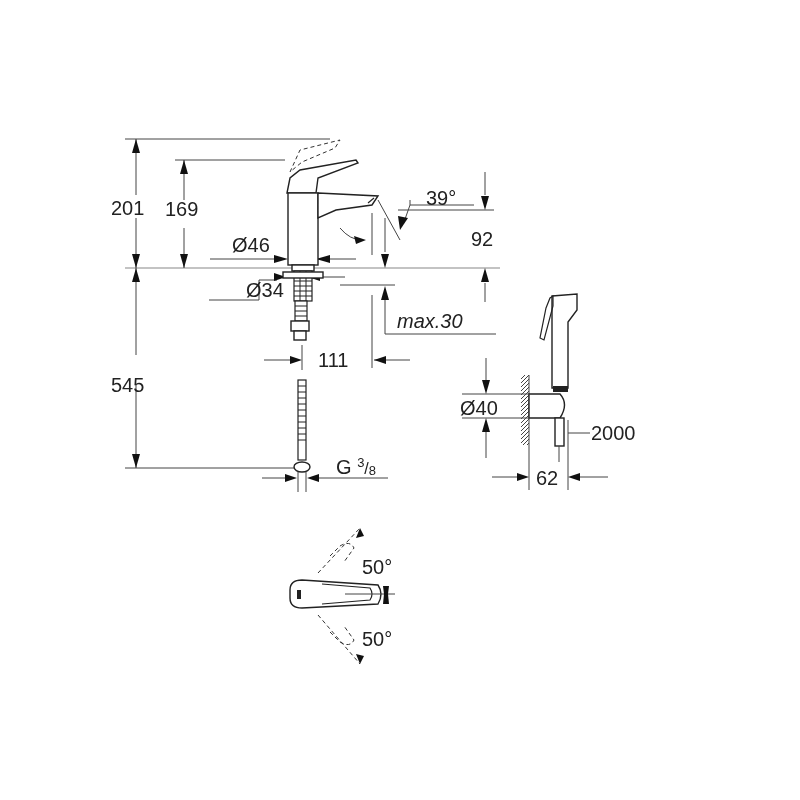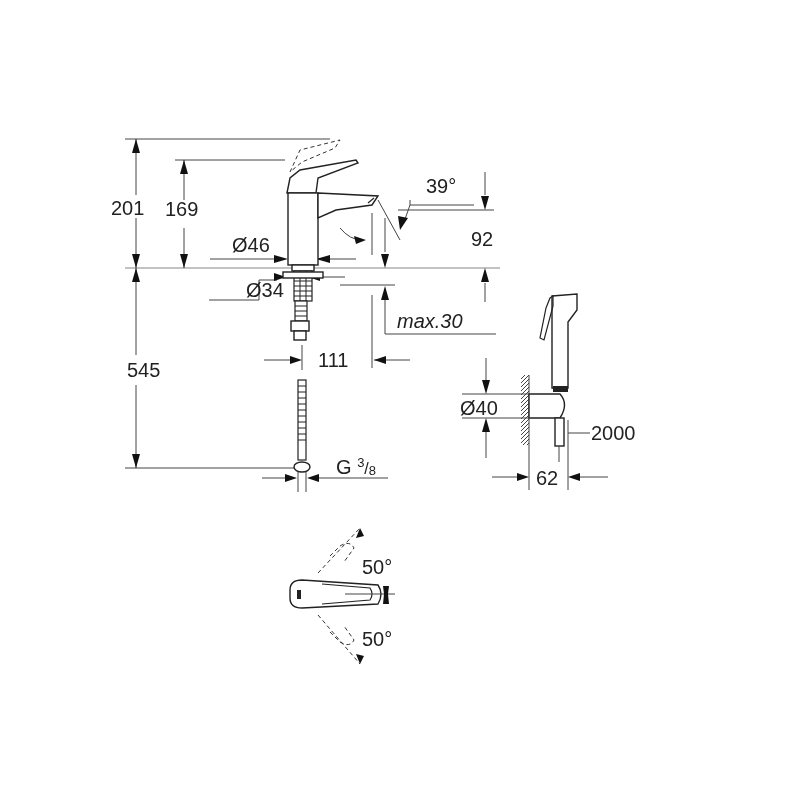--- a/index.html
+++ b/index.html
@@ -189,23 +189,23 @@
     <polygon class="arr" points="384,594 388,594 389,604 383,604"></polygon>
     <polygon class="arr" points="360,528 356,538 364,536"></polygon>
     <polygon class="arr" points="360,664 356,654 364,656"></polygon>
   </g>
 </svg>
 
 <div class="lbl" style="left:111px;top:178px;margin-top:20px;">201</div>
 <div class="lbl" style="left:165px;top:199px;">169</div>
 <div class="lbl" style="left:232px;top:235px;">Ø46</div>
 <div class="lbl" style="left:210px;top:280px;margin-left:36px;">Ø34</div>
-<div class="lbl" style="left:426px;top:176px;text-align:center;">39°</div>
+<div class="lbl" style="left:426px;top:188px;text-align:center;">39°</div>
 <div class="lbl" style="left:471px;top:229px;text-align:right;">92</div>
 <div class="lbl" style="left:397px;top:311px;font-style:italic;">max.30</div>
 <div class="lbl" style="left:318px;top:350px;">111</div>
-<div class="lbl" style="left:111px;top:360px;margin-left:16px;">545</div>
+<div class="lbl" style="left:111px;top:375px;">545</div>
 <div class="lbl" style="left:336px;top:457px;"><span>G</span>&nbsp;<span class="sup">3</span><span style="font-size:16px;">/</span><span class="sub">8</span></div>
 <div class="lbl" style="left:460px;top:398px;text-align:center;">Ø40</div>
 <div class="lbl" style="left:591px;top:423px;">2000</div>
 <div class="lbl" style="left:536px;top:468px;">62</div>
 <div class="lbl" style="left:362px;top:557px;">50°</div>
 <div class="lbl" style="left:362px;top:629px;">50°</div>
 
 </body></html>

